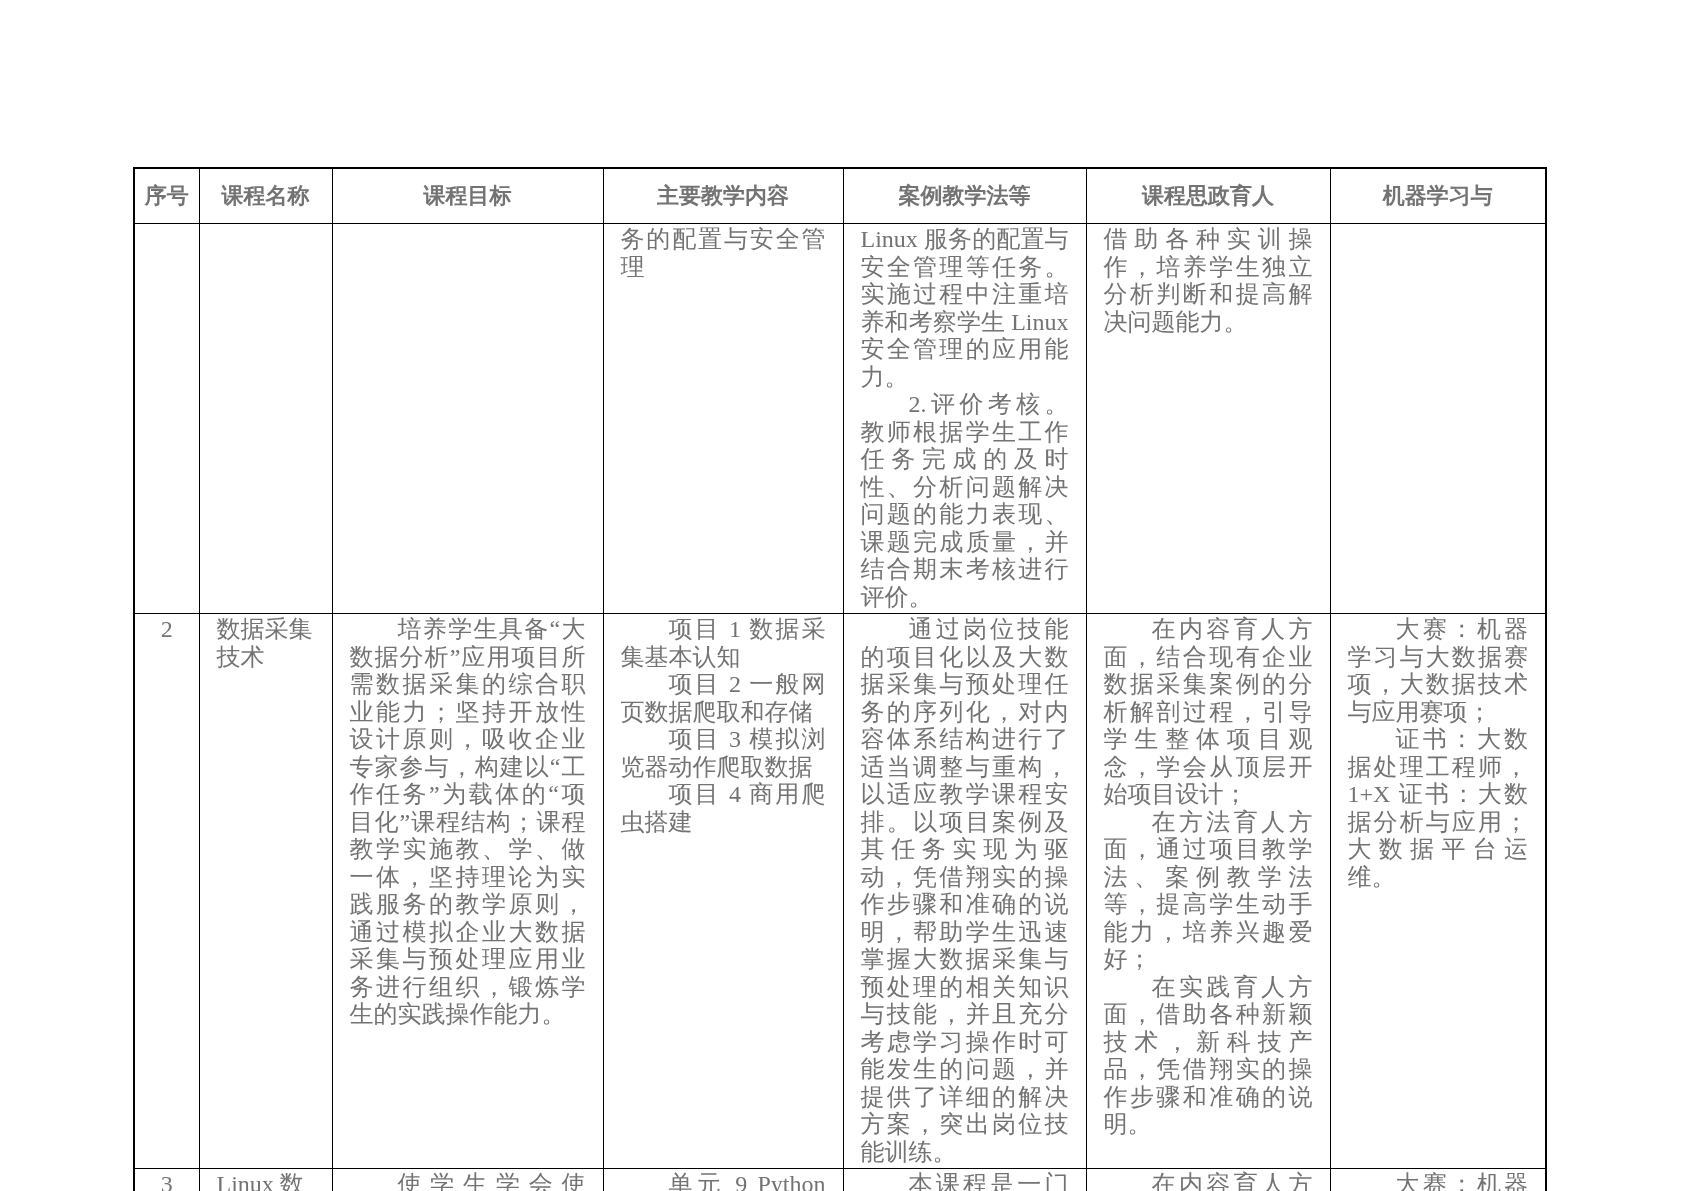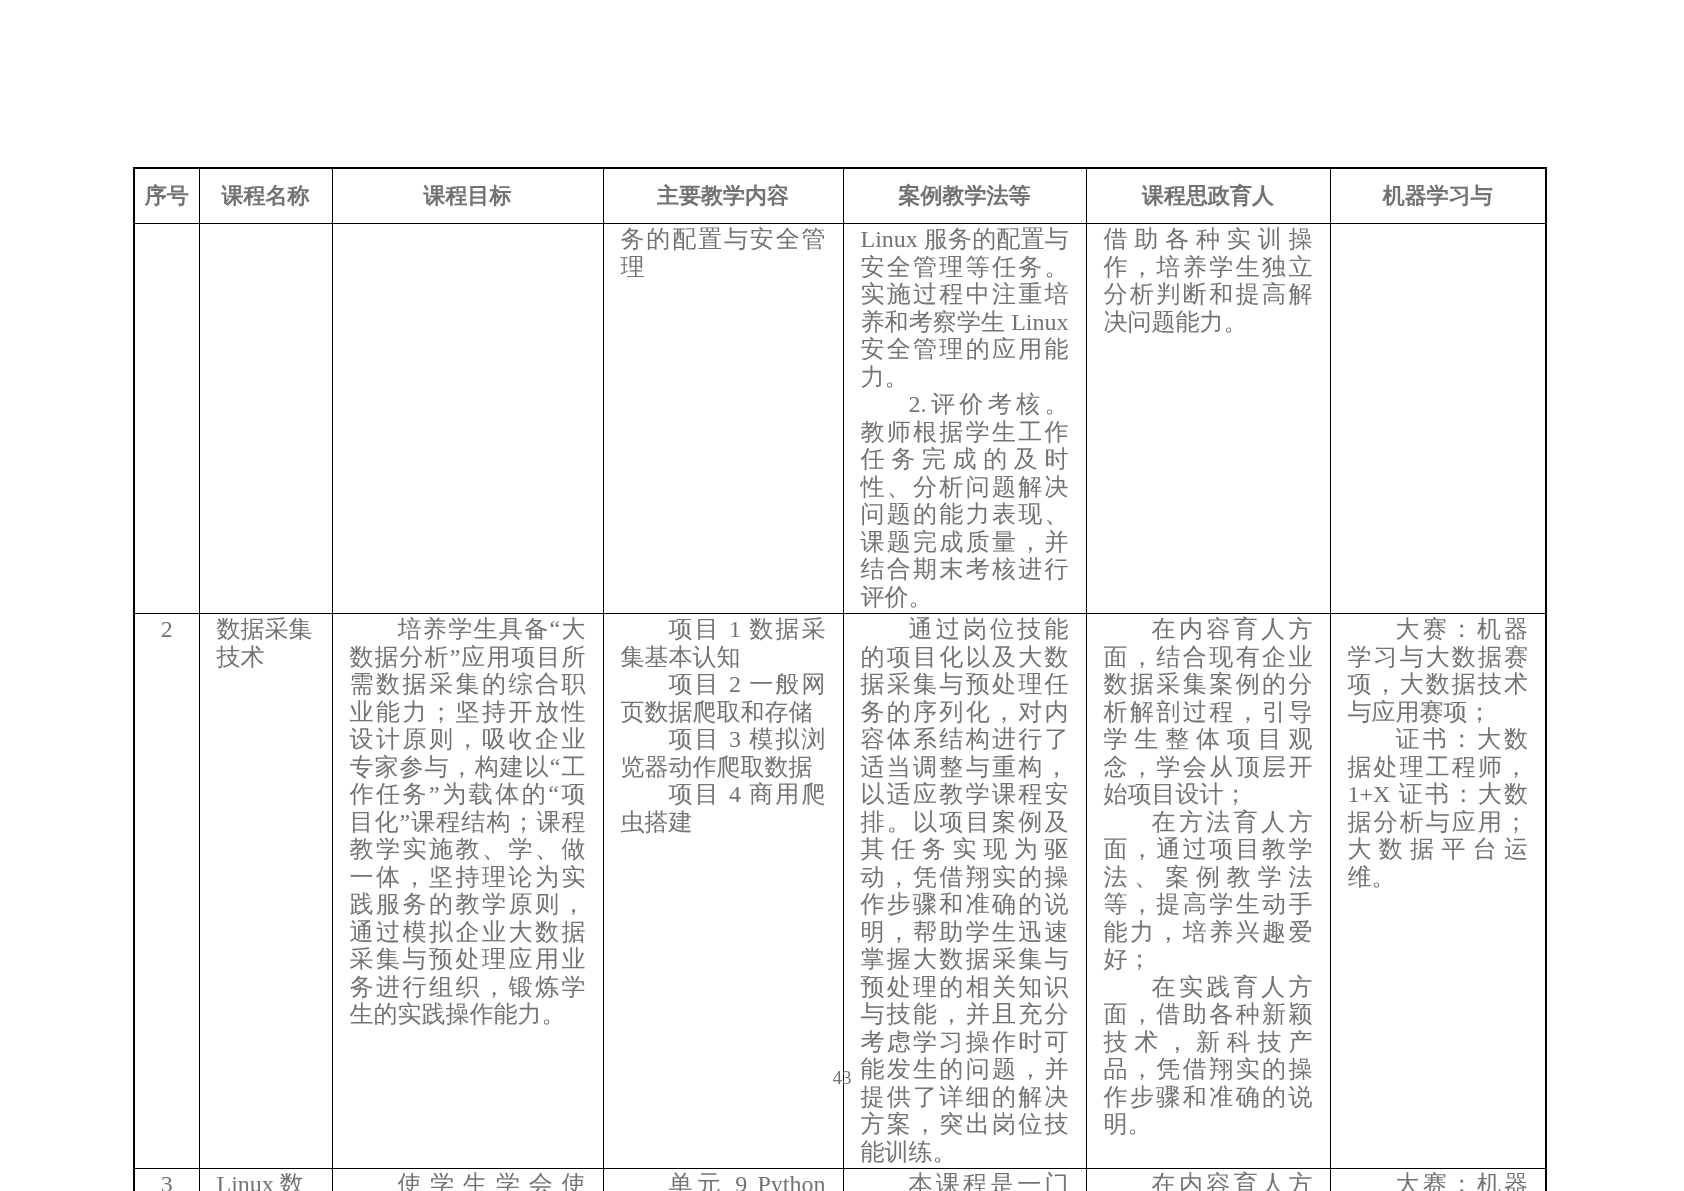--- a/index.html
+++ b/index.html
@@ -159,15 +159,14 @@
         <td>
           <p class="para ind stretch">在内容育人方面，</p>
         </td>
         <td>
           <p class="para ind stretch">大赛：机器学习与</p>
         </td>
       </tr>
     </tbody>
   </table>
 
-  <div class="page-number">43</div>
 
 </div>
 
 </body></html>

